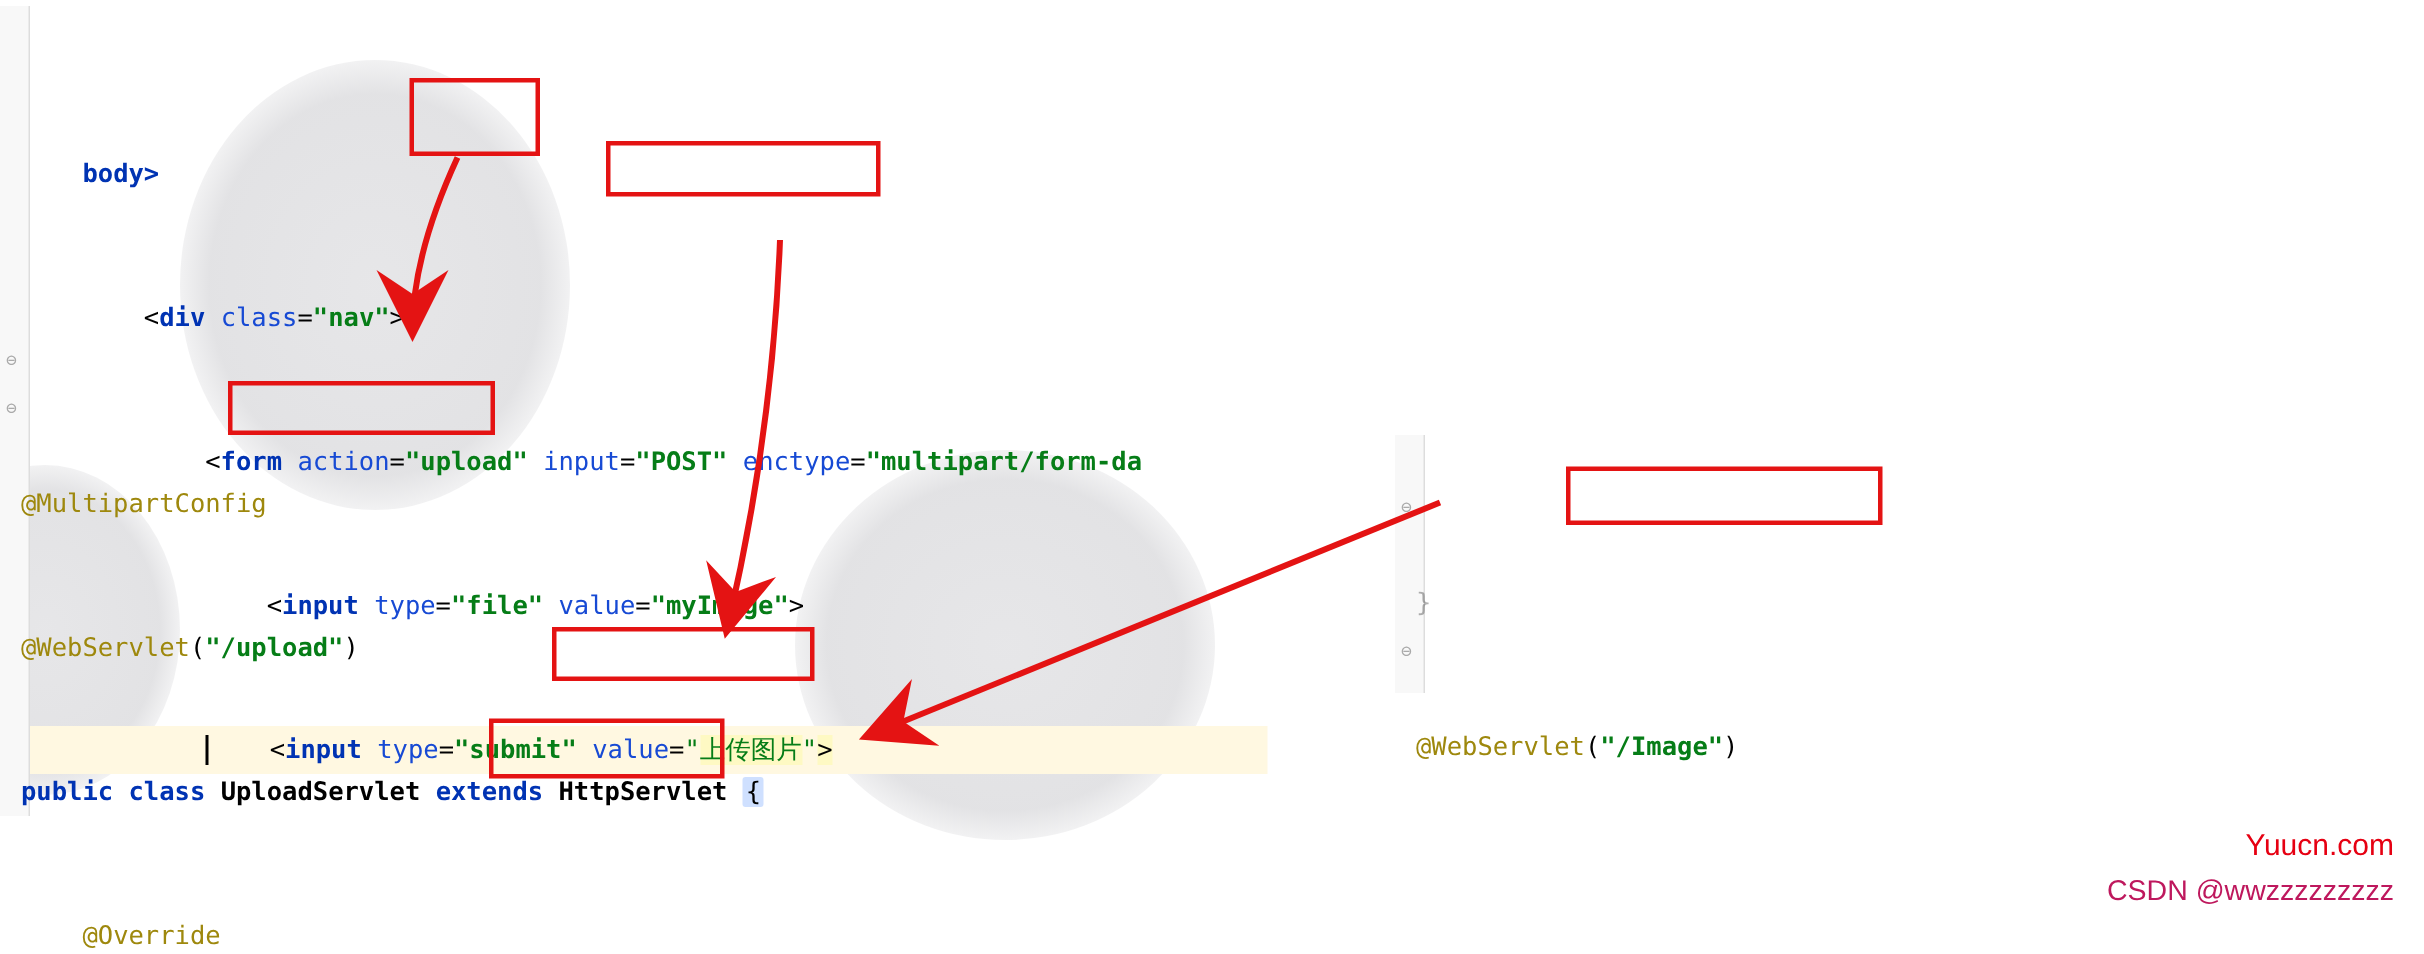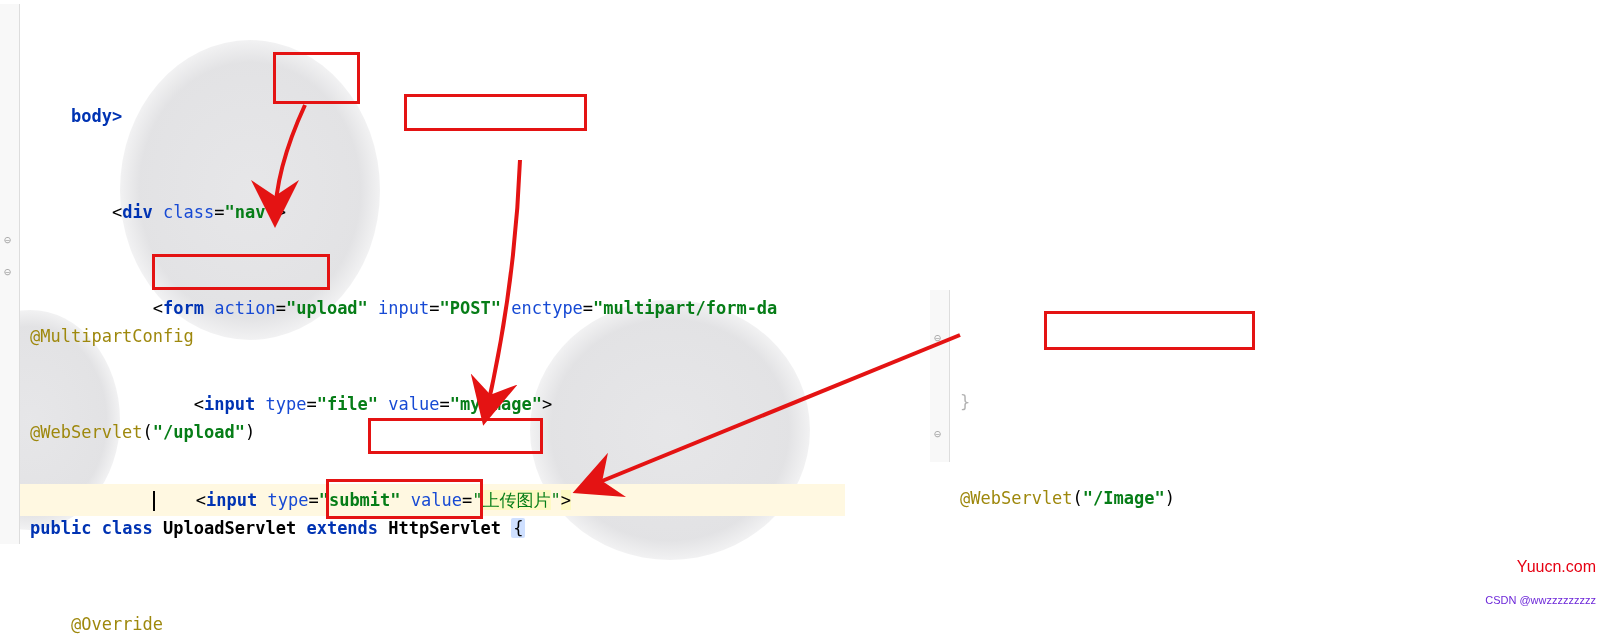--- a/index.html
+++ b/index.html
@@ -14,21 +14,21 @@
   }
   .code-block {
     position: absolute;
     white-space: pre;
     line-height: 32px;
   }
   .code-block.top { top: 4px; left: 0; width: 845px; }
   .code-block.mid { top: 224px; left: 0; width: 845px; }
   .code-block.right { top: 290px; left: 930px; width: 680px; }
 
-  .line { position: relative; padding-left: 30px; }
+  .line { position: relative; padding-left: 14px; }
   .gutter {
     position: absolute;
     left: 0; top: 0; bottom: 0;
     width: 20px;
     border-right: 1px solid #ddd;
     background: #f8f8f8;
   }
   .gutter-icon {
     position: absolute;
     left: 4px;
@@ -67,22 +67,22 @@
     top: 0; left: 0;
     width: 1616px; height: 636px;
     pointer-events: none;
   }
 
   .watermark {
     position: absolute;
     right: 20px;
     font-family: Arial, sans-serif;
   }
-  .watermark.yuucn { bottom: 60px; color: #e60012; font-size: 16px; }
-  .watermark.csdn { bottom: 30px; color: #6d28d9; font-size: 11px; }
+  .watermark.yuucn { bottom: 60px; color: #e60012; font-size: 20px; }
+  .watermark.csdn { bottom: 30px; color: #be185d; font-size: 19px; }
 
   .bg-art {
     position: absolute;
     opacity: 0.12;
     background: radial-gradient(ellipse at center, #334 0%, #112 60%, transparent 80%);
     border-radius: 50%;
   }
 </style>
 </head>
 <body>

